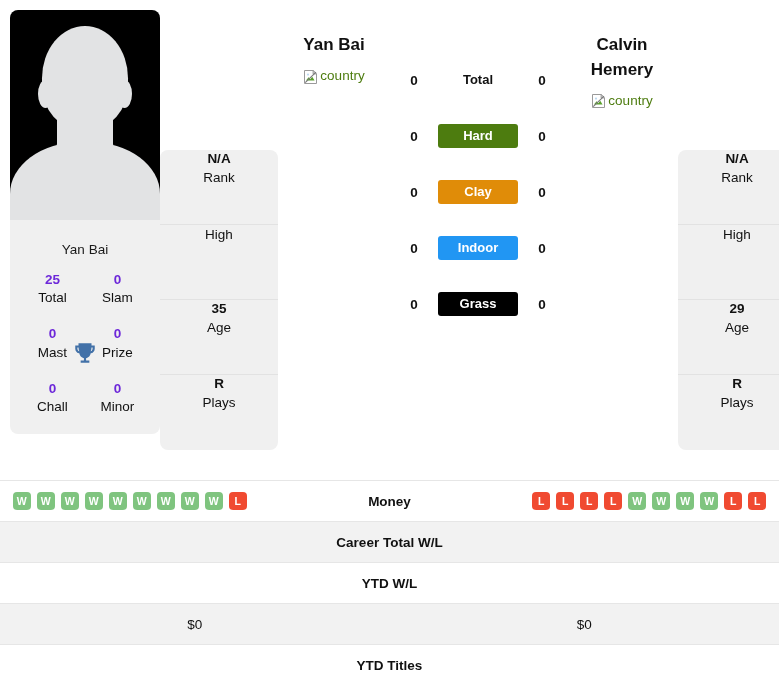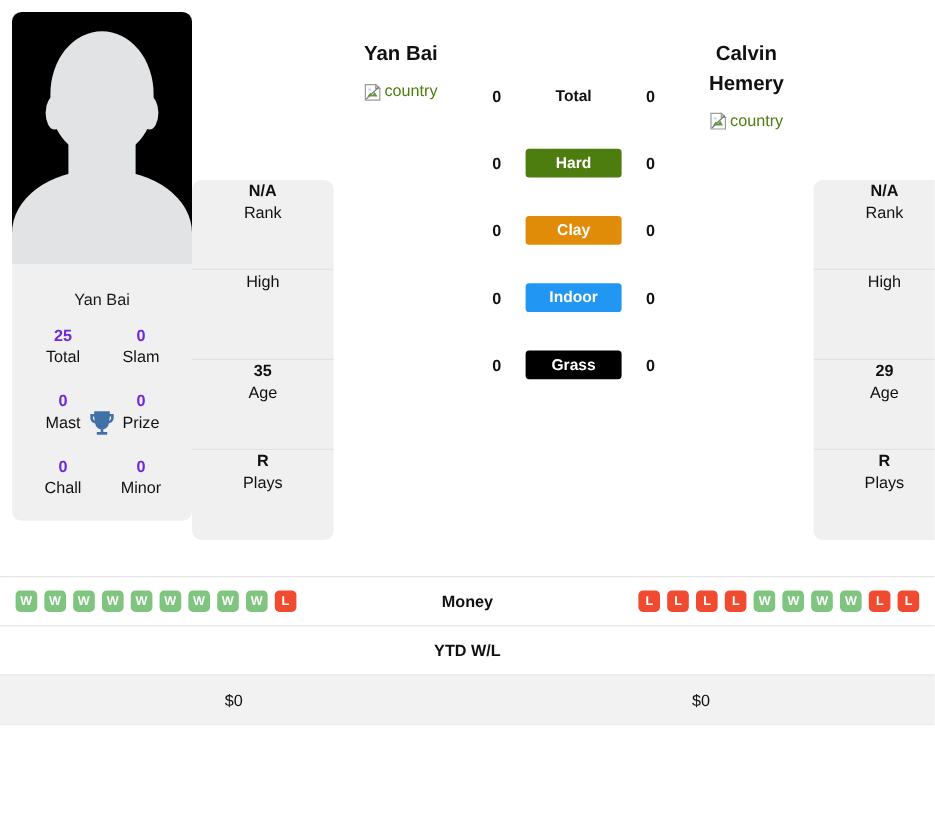--- a/index.html
+++ b/index.html
@@ -424,32 +424,38 @@
             <div class="form-badge w">W</div>
             <div class="form-badge w">W</div>
             <div class="form-badge w">W</div>
             <div class="form-badge w">W</div>
             <div class="form-badge l">L</div>
             <div class="form-badge l">L</div>
           </div>
       </div>
     </div>
 
+    <div class="trow striped">
+      <div class="tcell"></div>
+      <div class="tcell label">Career Total W/L</div>
+      <div class="tcell"></div>
+    </div>
 
     <div class="trow">
       <div class="tcell"></div>
       <div class="tcell label">YTD W/L</div>
       <div class="tcell"></div>
     </div>
 
     <div class="trow striped">
       <div class="tcell">$0</div>
       <div class="tcell">$0</div>
     </div>
 
     <div class="trow">
       <div class="tcell"></div>
+      <div class="tcell label">YTD Titles</div>
       <div class="tcell"></div>
     </div>
 
   </div>
 
 </div>
 
 </body></html>

